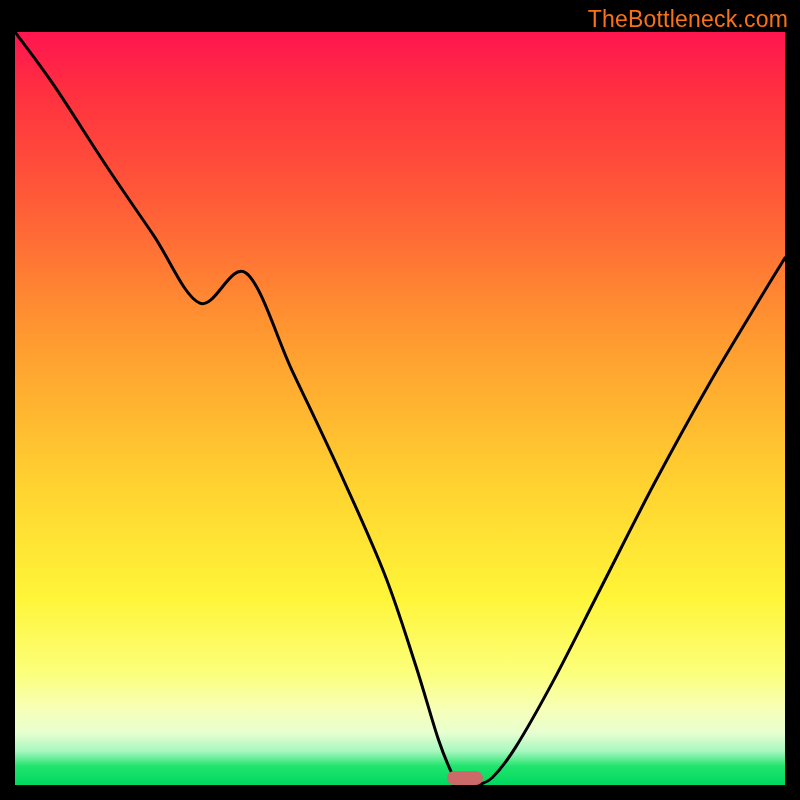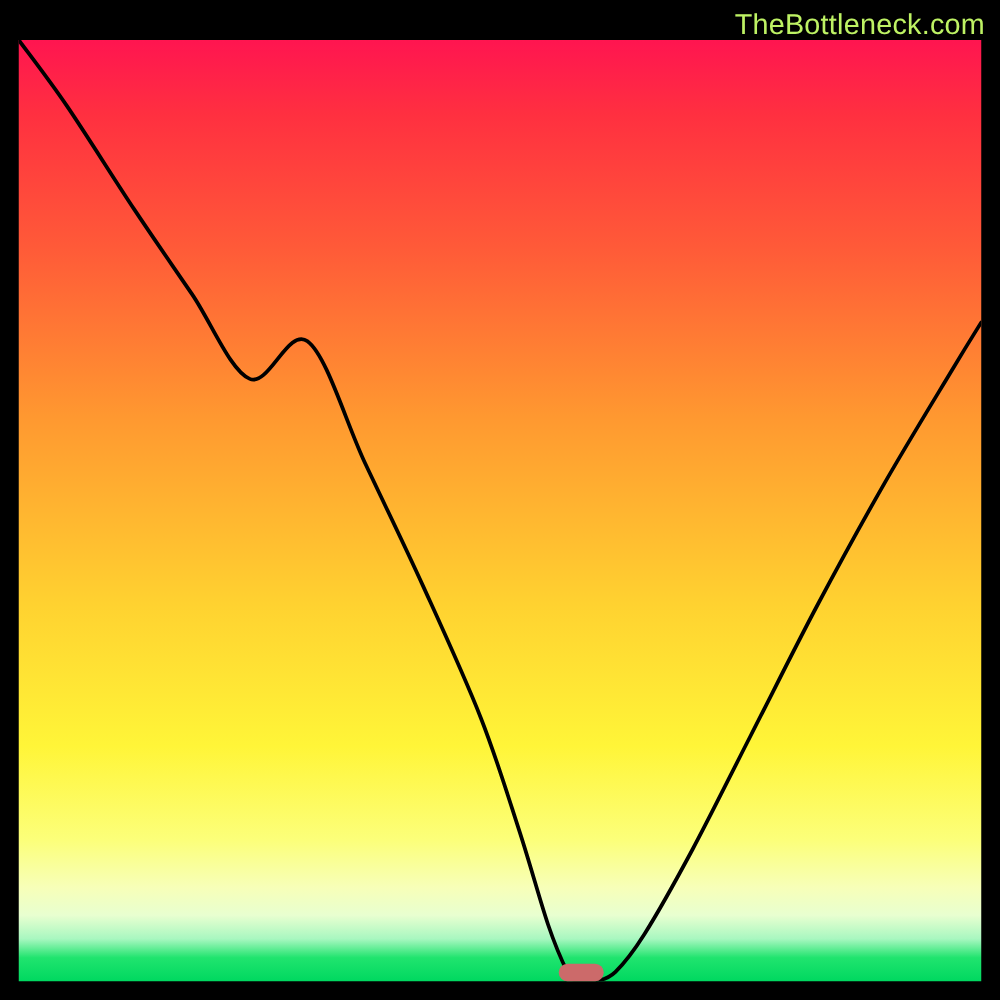--- a/index.html
+++ b/index.html
@@ -38,21 +38,21 @@
       #e8ffd0 93%,
       #a8f7c0 95.5%,
       #20e46e 97.5%,
       #00d860 100%
     );
   }
   .watermark {
     position: absolute;
     top: 6px;
     right: 12px;
-    color: #bef264;
+    color: #f97316;
     font-size: 23px;
     font-weight: 400;
     letter-spacing: 0.2px;
   }
   svg.curve {
     position: absolute;
     top: 0;
     left: 0;
     width: 770px;
     height: 753px;

